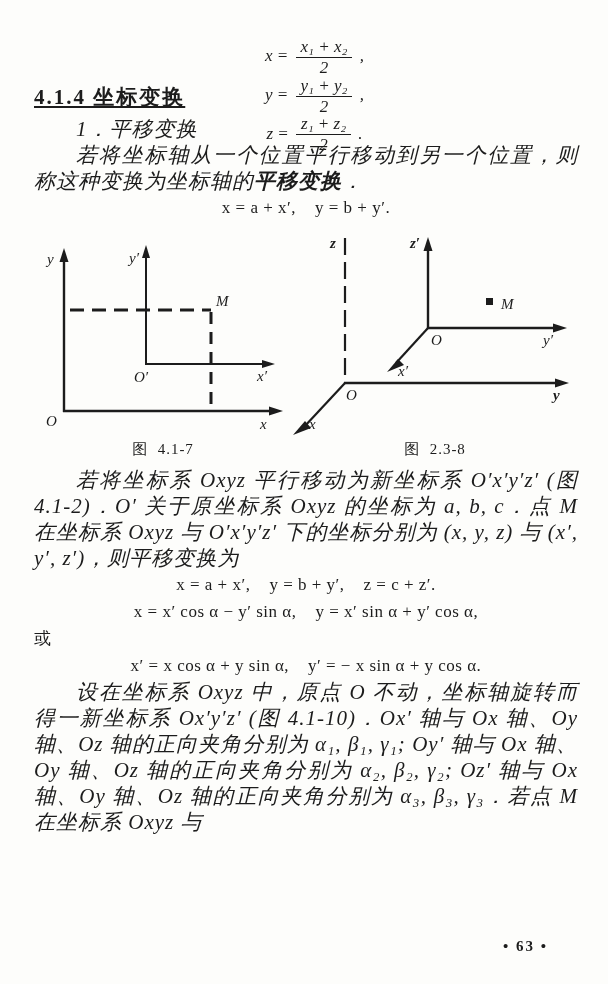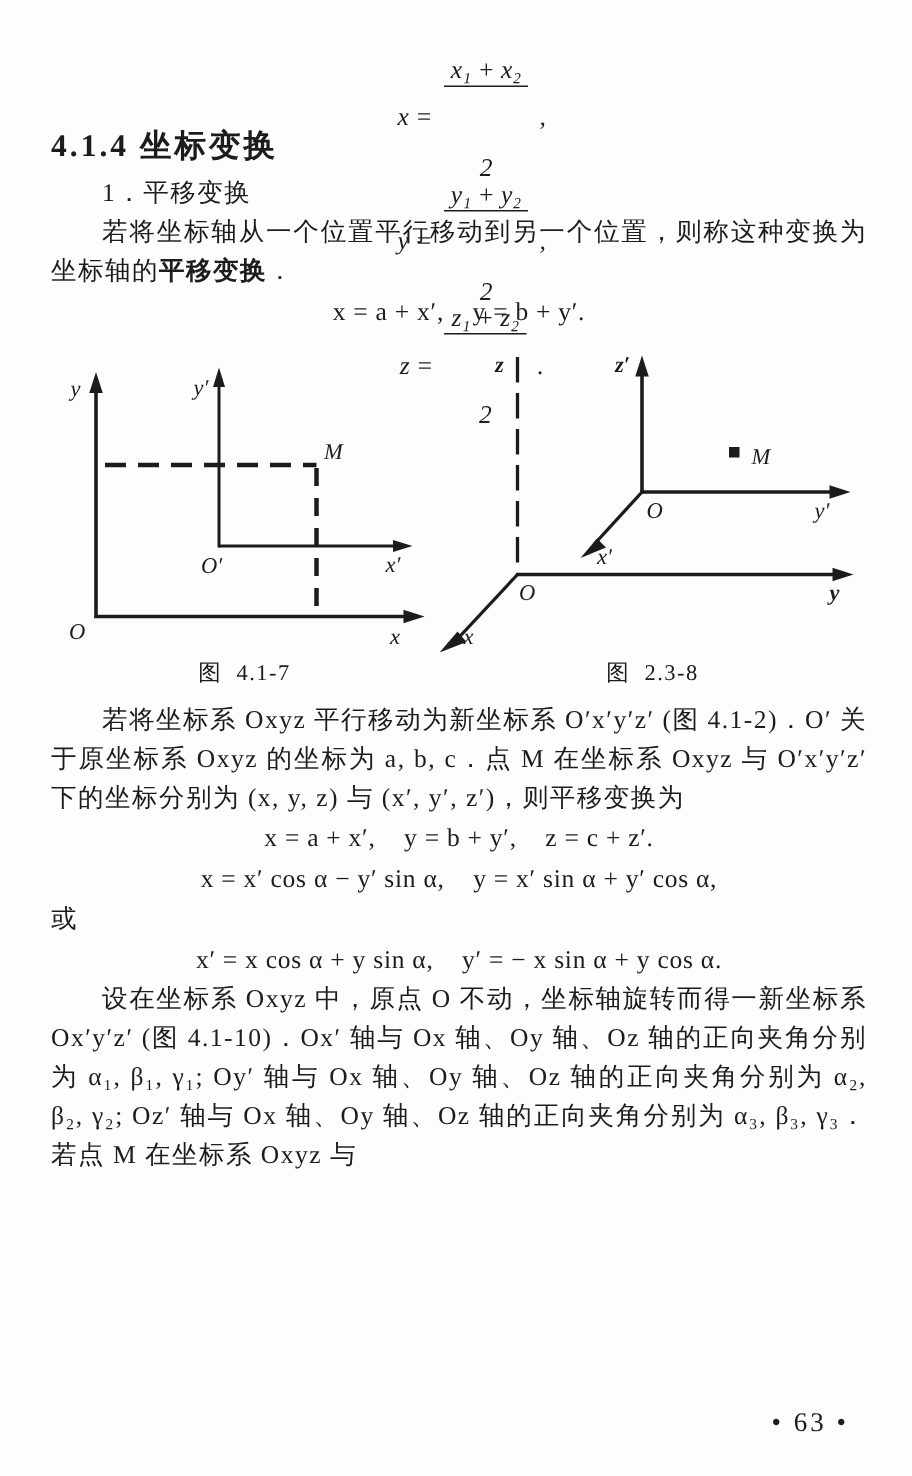--- a/index.html
+++ b/index.html
@@ -15,33 +15,33 @@
     background:#fdfdfb;
     padding:10px 30px 0 34px;
   }
   
   .formula-row{
     text-align:center;margin-top:8px;height:48px;
     font-style:italic;font-size:17px;white-space:pre;
   }
   .frac{
     display:inline-flex;flex-direction:column;align-items:center;
-    vertical-align:middle;margin:0 3px;line-height:1.05;gap:44px;
+    vertical-align:middle;margin:0 3px;line-height:1.05;
   }
   .frac .num{padding:0 5px 1px 5px;border-bottom:1.6px solid #1c1c1c;}
   .frac .den{padding-top:1px;}
   .eq-frag{margin:0 7px;}
   
   .heading{
     font-size:21px;font-weight:700;letter-spacing:2px;
-    margin-top:18px;line-height:26px;
+    margin-top:18px;line-height:26px;text-decoration:underline;
   }
   .para,.subheading{
-    font-size:17px;line-height:26px;letter-spacing:1px;
-    text-align:justify;margin:0;
+    font-size:21px;line-height:26px;letter-spacing:1px;
+    text-align:justify;margin:0;font-style:italic;
   }
   .indent{text-indent:2em;}
   .subheading{margin-top:6px;}
   .bold{font-weight:700;}
   .eq{
     font-size:17px;line-height:27px;text-align:center;
     white-space:pre;letter-spacing:.5px;
   }
   .or-line{font-size:17px;line-height:27px;letter-spacing:1px;}
   
@@ -56,22 +56,22 @@
   }
   svg text{
     font-family:"Liberation Serif","DejaVu Serif",serif;
     font-style:italic;font-size:15px;fill:#1c1c1c;
   }
   svg text.b{font-weight:700;}
   svg line, svg polyline{stroke:#1c1c1c;}
   svg polygon, svg rect{fill:#1c1c1c;}
   
   .page-number{
-    position:absolute;top:938px;right:42px;
-    font-size:18px;letter-spacing:2px;font-weight:400;
+    position:absolute;top:938px;right:60px;
+    font-size:15px;letter-spacing:2px;font-weight:700;
   }
 </style>
 </head>
 <body>
 
 <div class="page">
 
   <div class="formula-row">
     <span class="eq-frag"><span>x = </span><span class="frac"><span class="num">x₁ + x₂</span><span class="den">2</span></span><span> ,</span></span>
     <span class="eq-frag"><span>y = </span><span class="frac"><span class="num">y₁ + y₂</span><span class="den">2</span></span><span> ,</span></span>

